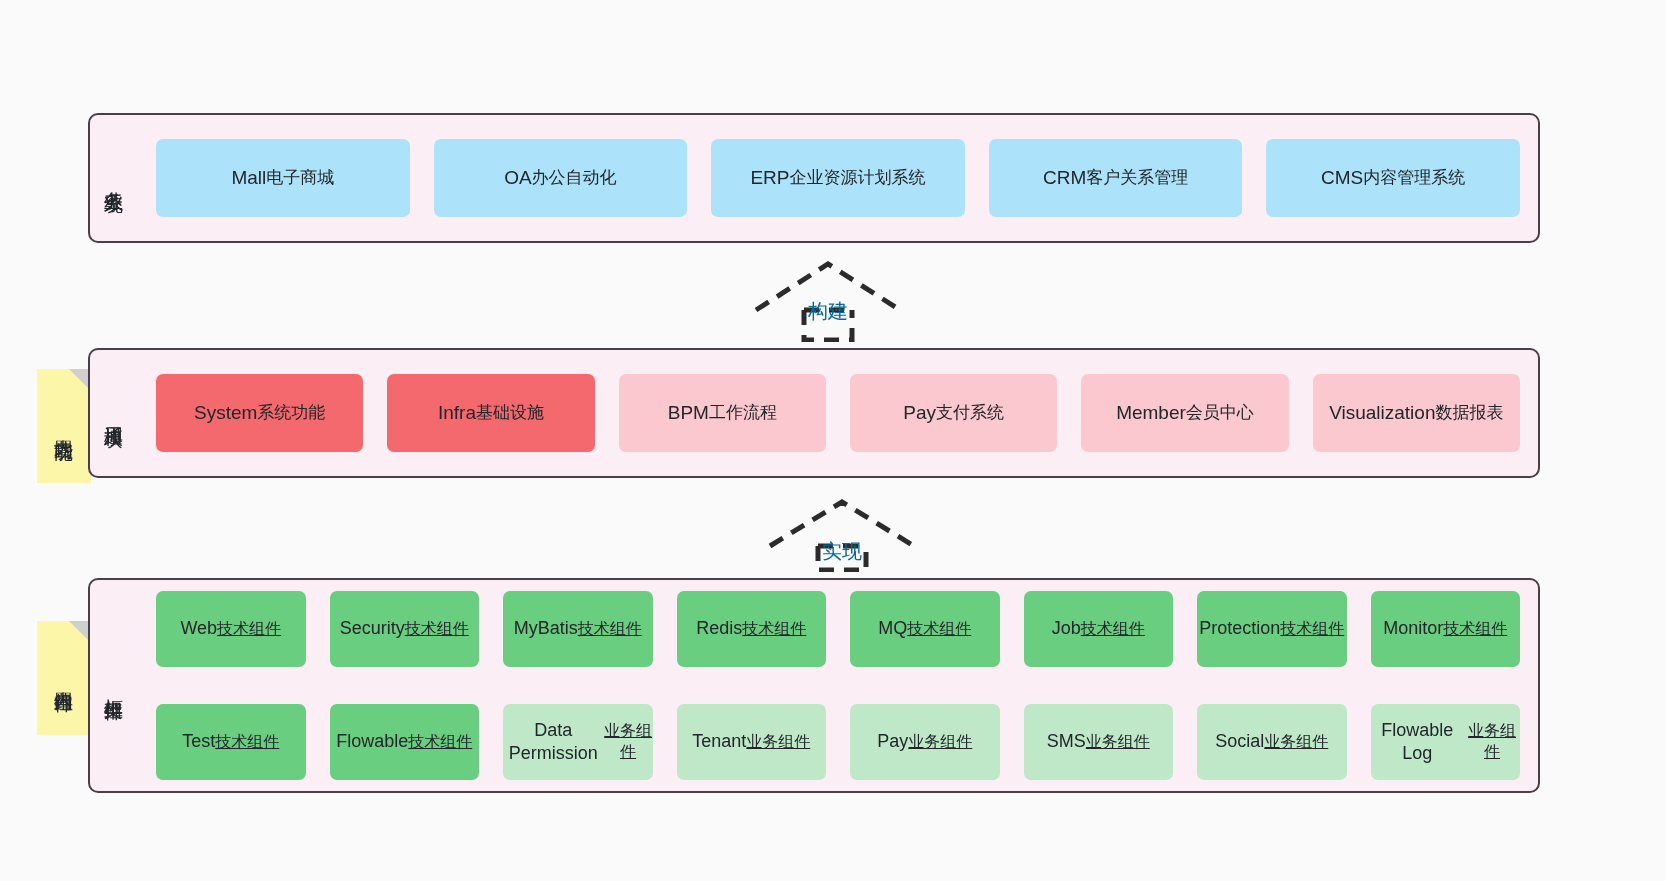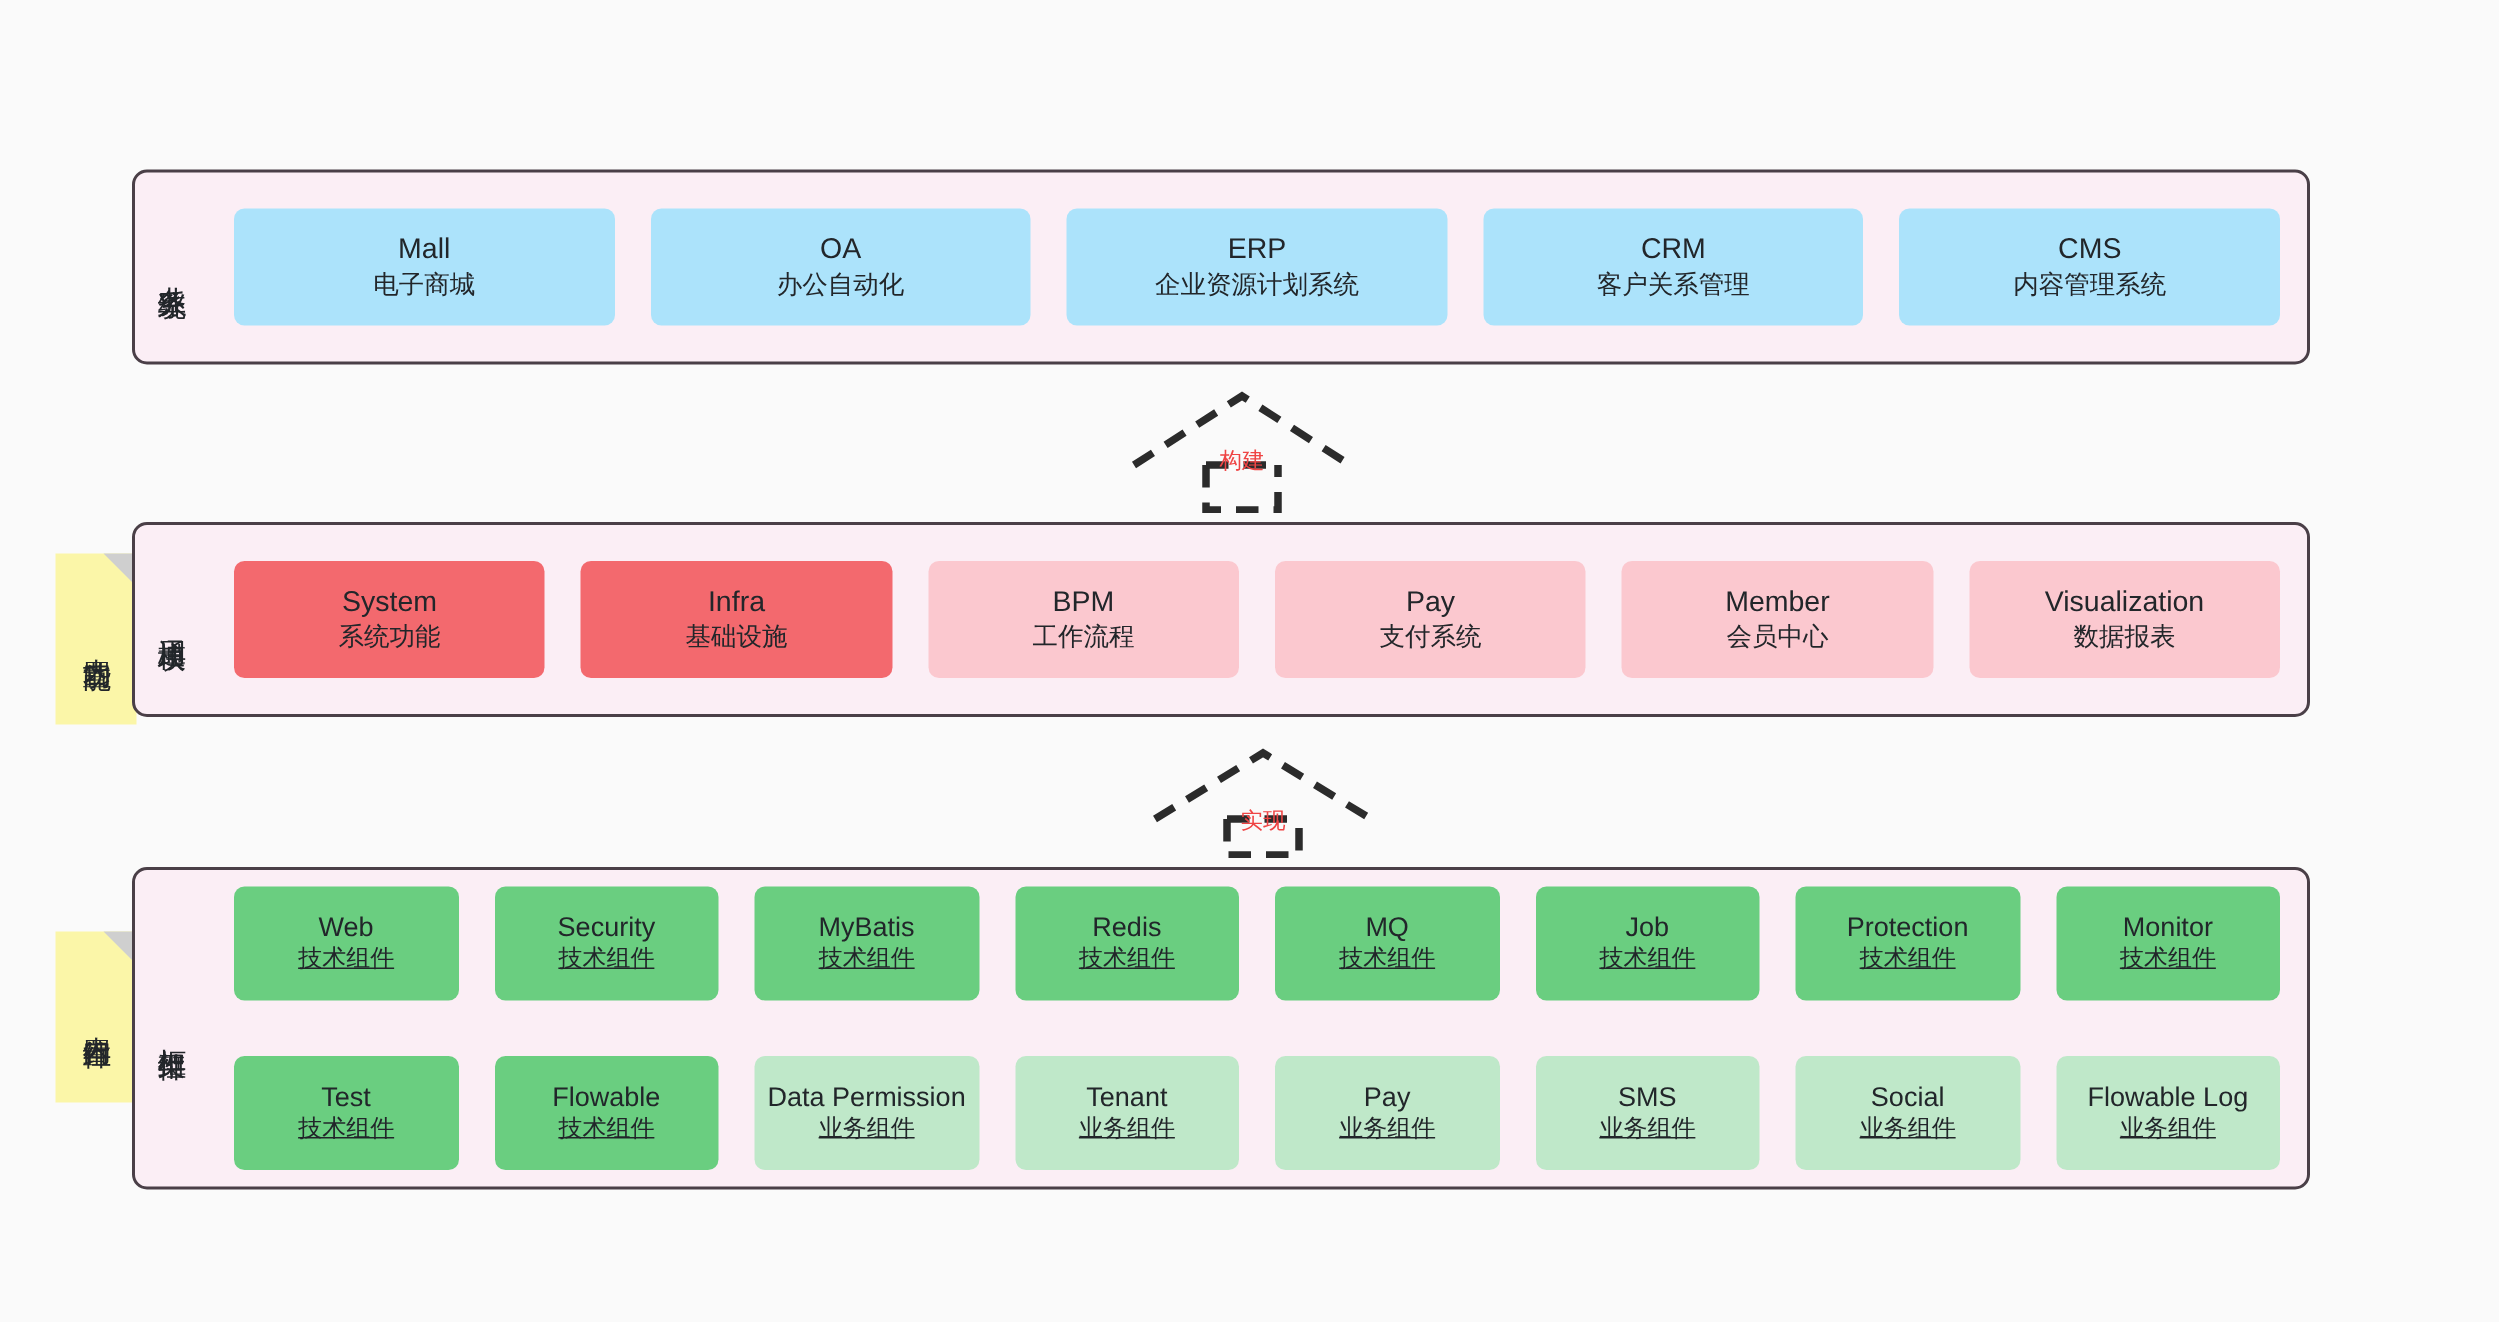--- a/index.html
+++ b/index.html
@@ -50,21 +50,21 @@
   }
   .row {
     display: flex;
     gap: 24px;
     justify-content: space-between;
   }
   .card {
     flex: 1 1 0;
     border-radius: 7px;
     display: flex;
-    flex-direction: column;
+    flex-direction: row;
     align-items: center;
     justify-content: center;
     text-align: center;
     line-height: 1.30;
     color: #22262a;
   }
   .card .t1 { font-size: 19px; }
   .card .t2 { font-size: 17px; }
 
   
@@ -112,22 +112,22 @@
   #note-modules   { left: 37px; top: 369px; width: 54px; height: 114px; }
   #note-framework { left: 37px; top: 621px; width: 54px; height: 114px; }
 
   
   .uml-arrow { position: absolute; }
   .uml-arrow .alabel {
     position: absolute;
     left: 0; right: 0;
     top: 40px;
     text-align: center;
-    font-size: 15px;
-    color: #ef4444;
+    font-size: 20px;
+    color: #0369a1;
     pointer-events: none;
   }
   #arrow-build  { left: 752px; top: 258px; width: 152px; height: 84px; }
   #arrow-impl   { left: 766px; top: 498px; width: 152px; height: 74px; }
 </style>
 </head>
 <body>
 
 <div id="stage">
 

